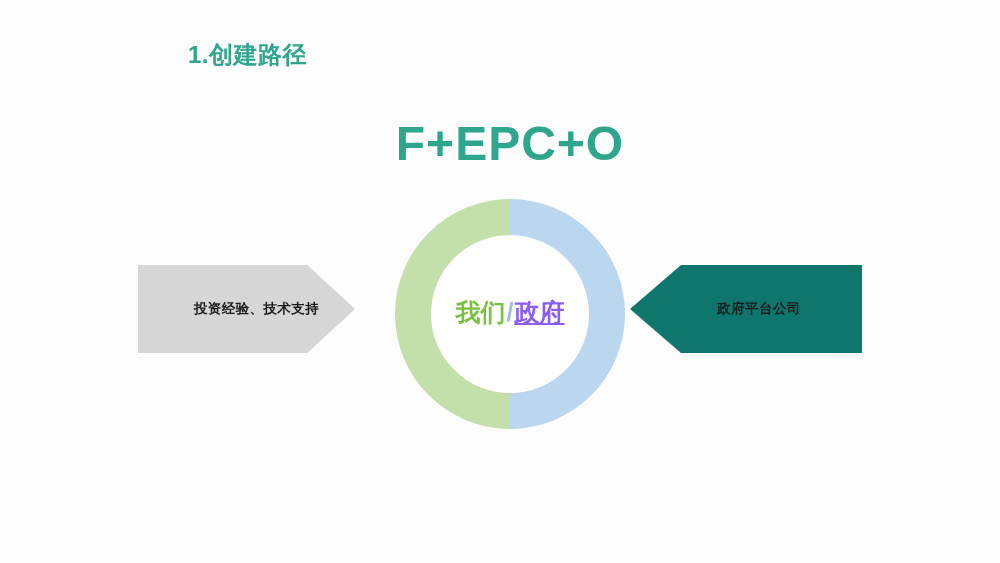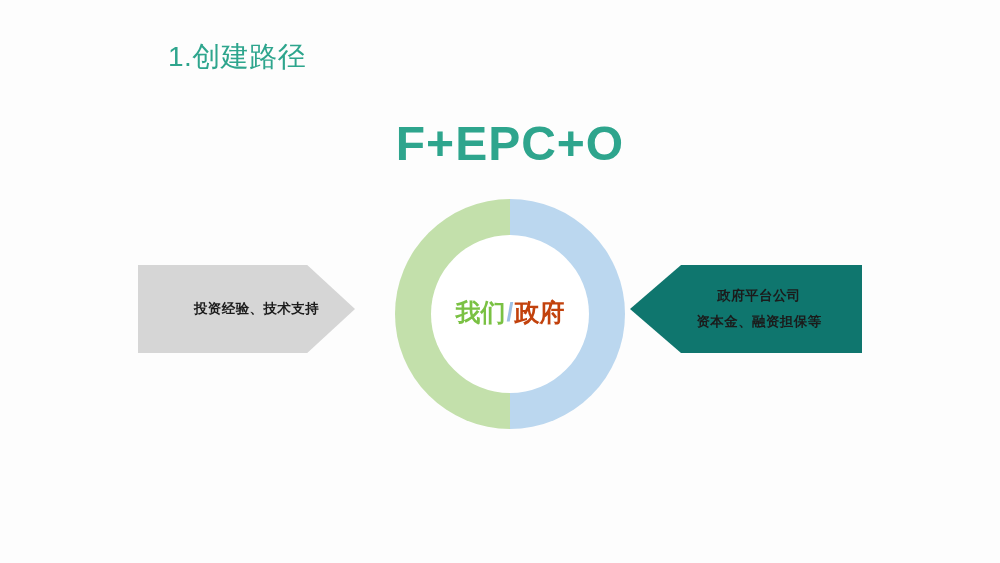--- a/index.html
+++ b/index.html
@@ -18,24 +18,24 @@
     position: absolute;
     left: 0; top: 0;
     width: 1000px;
     height: 563px;
     background: #fdfdfd;
   }
 
   
   #section-title {
     position: absolute;
-    left: 168px;
+    left: 188px;
     top: 42px;
-    font-size: 28px;
-    font-weight: normal;
+    font-size: 24px;
+    font-weight: bold;
     letter-spacing: 0.5px;
     color: #2ea58d;
     white-space: nowrap;
     line-height: 1.1;
   }
 
   
   #main-heading {
     position: absolute;
     left: 0;
@@ -92,21 +92,21 @@
     top: 98px;
     width: 230px;
     text-align: center;
     font-size: 25px;
     font-weight: bold;
     line-height: 1.2;
     white-space: nowrap;
   }
   #donut-center-label .seg-us    { color: #7ac143; margin-top: 28px; }
   #donut-center-label .seg-sep   { color: #9dbfe4; padding: 0 1px; }
-  #donut-center-label .seg-gov   { color: #c2410c; }
+  #donut-center-label .seg-gov   { color: #8b5cf6; text-decoration: underline; }
 
   
   .chevron {
     position: absolute;
     background: #d6d6d6;
     display: flex;
     align-items: center;
     justify-content: center;
   }
   #chevron-left {
@@ -147,21 +147,20 @@
 
   <div id="chevron-left" class="chevron" style="background: rgb(214, 214, 214);">
     <div class="chevron-text">
       <div>投资经验、技术支持</div>
     </div>
   </div>
 
   <div id="chevron-right" class="chevron" style="background: #0f766e;">
     <div class="chevron-text">
       <div>政府平台公司</div>
-      <div>资本金、融资担保等</div>
     </div>
   </div>
 
   <div id="donut-wrap">
     <div class="donut-half left">
       <div class="disc" id="disc-left" style="background: rgb(195, 224, 171);"></div>
     </div>
     <div class="donut-half right">
       <div class="disc" id="disc-right" style="background: rgb(187, 215, 239);"></div>
     </div>

